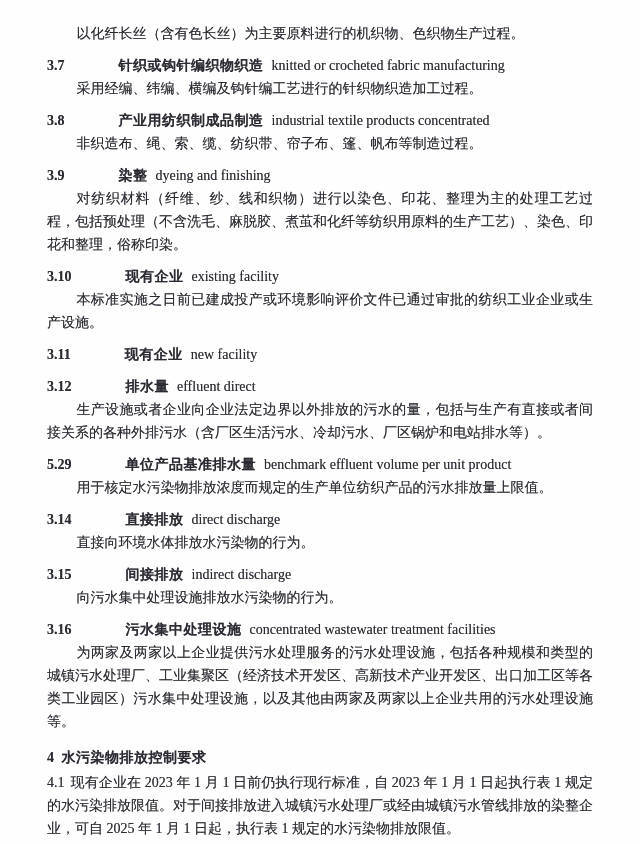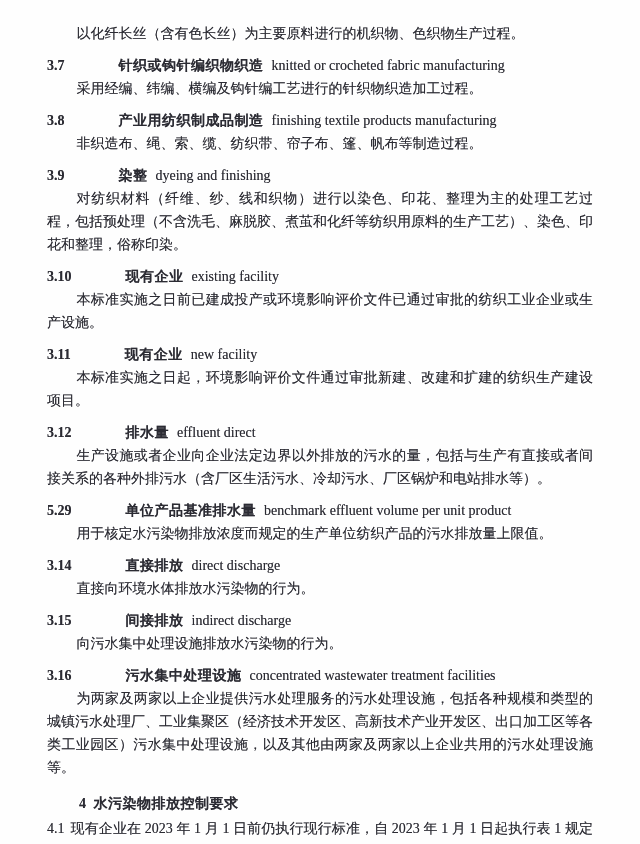--- a/index.html
+++ b/index.html
@@ -45,21 +45,20 @@
     font-weight: normal;
   }
   .definition {
     text-indent: 2.1em;
     text-align: justify;
   }
   .chapter { margin-top: 13px; }
   .chapter-heading {
     font-weight: bold;
     letter-spacing: 0.5px;
-    margin-left: 32px;
   }
   .chapter-number {
     font-weight: bold;
     margin-right: 7px;
   }
   .clause {
     margin-top: 2px;
     text-align: justify;
   }
   .clause-number {
@@ -72,37 +71,36 @@
 <div class="page">
 
   <p class="indent-para">以化纤长丝（含有色长丝）为主要原料进行的机织物、色织物生产过程。</p>
 
   <div class="entry">
     <p class="term-heading"><span class="term-number">3.7</span><span class="term-zh">针织或钩针编织物织造</span><span class="term-en">knitted or crocheted fabric manufacturing</span></p>
     <p class="definition">采用经编、纬编、横编及钩针编工艺进行的针织物织造加工过程。</p>
   </div>
 
   <div class="entry">
-    <p class="term-heading"><span class="term-number">3.8</span><span class="term-zh">产业用纺织制成品制造</span><span class="term-en">finishing textile products manufacturing</span></p>
+    <p class="term-heading"><span class="term-number">3.8</span><span class="term-zh">产业用纺织制成品制造</span><span class="term-en">industrial textile products concentrated</span></p>
     <p class="definition">非织造布、绳、索、缆、纺织带、帘子布、篷、帆布等制造过程。</p>
   </div>
 
   <div class="entry">
     <p class="term-heading"><span class="term-number">3.9</span><span class="term-zh">染整</span><span class="term-en">dyeing and finishing</span></p>
     <p class="definition">对纺织材料（纤维、纱、线和织物）进行以染色、印花、整理为主的处理工艺过程，包括预处理（不含洗毛、麻脱胶、煮茧和化纤等纺织用原料的生产工艺）、染色、印花和整理，俗称印染。</p>
   </div>
 
   <div class="entry">
     <p class="term-heading"><span class="term-number">3.10</span><span class="term-zh">现有企业</span><span class="term-en">existing facility</span></p>
     <p class="definition">本标准实施之日前已建成投产或环境影响评价文件已通过审批的纺织工业企业或生产设施。</p>
   </div>
 
   <div class="entry">
     <p class="term-heading"><span class="term-number">3.11</span><span class="term-zh">现有企业</span><span class="term-en">new facility</span></p>
-    <p class="definition">本标准实施之日起，环境影响评价文件通过审批新建、改建和扩建的纺织生产建设项目。</p>
   </div>
 
   <div class="entry">
     <p class="term-heading"><span class="term-number">3.12</span><span class="term-zh">排水量</span><span class="term-en">effluent direct</span></p>
     <p class="definition">生产设施或者企业向企业法定边界以外排放的污水的量，包括与生产有直接或者间接关系的各种外排污水（含厂区生活污水、冷却污水、厂区锅炉和电站排水等）。</p>
   </div>
 
   <div class="entry">
     <p class="term-heading"><span class="term-number">5.29</span><span class="term-zh">单位产品基准排水量</span><span class="term-en">benchmark effluent volume per unit product</span></p>
     <p class="definition">用于核定水污染物排放浓度而规定的生产单位纺织产品的污水排放量上限值。</p>

